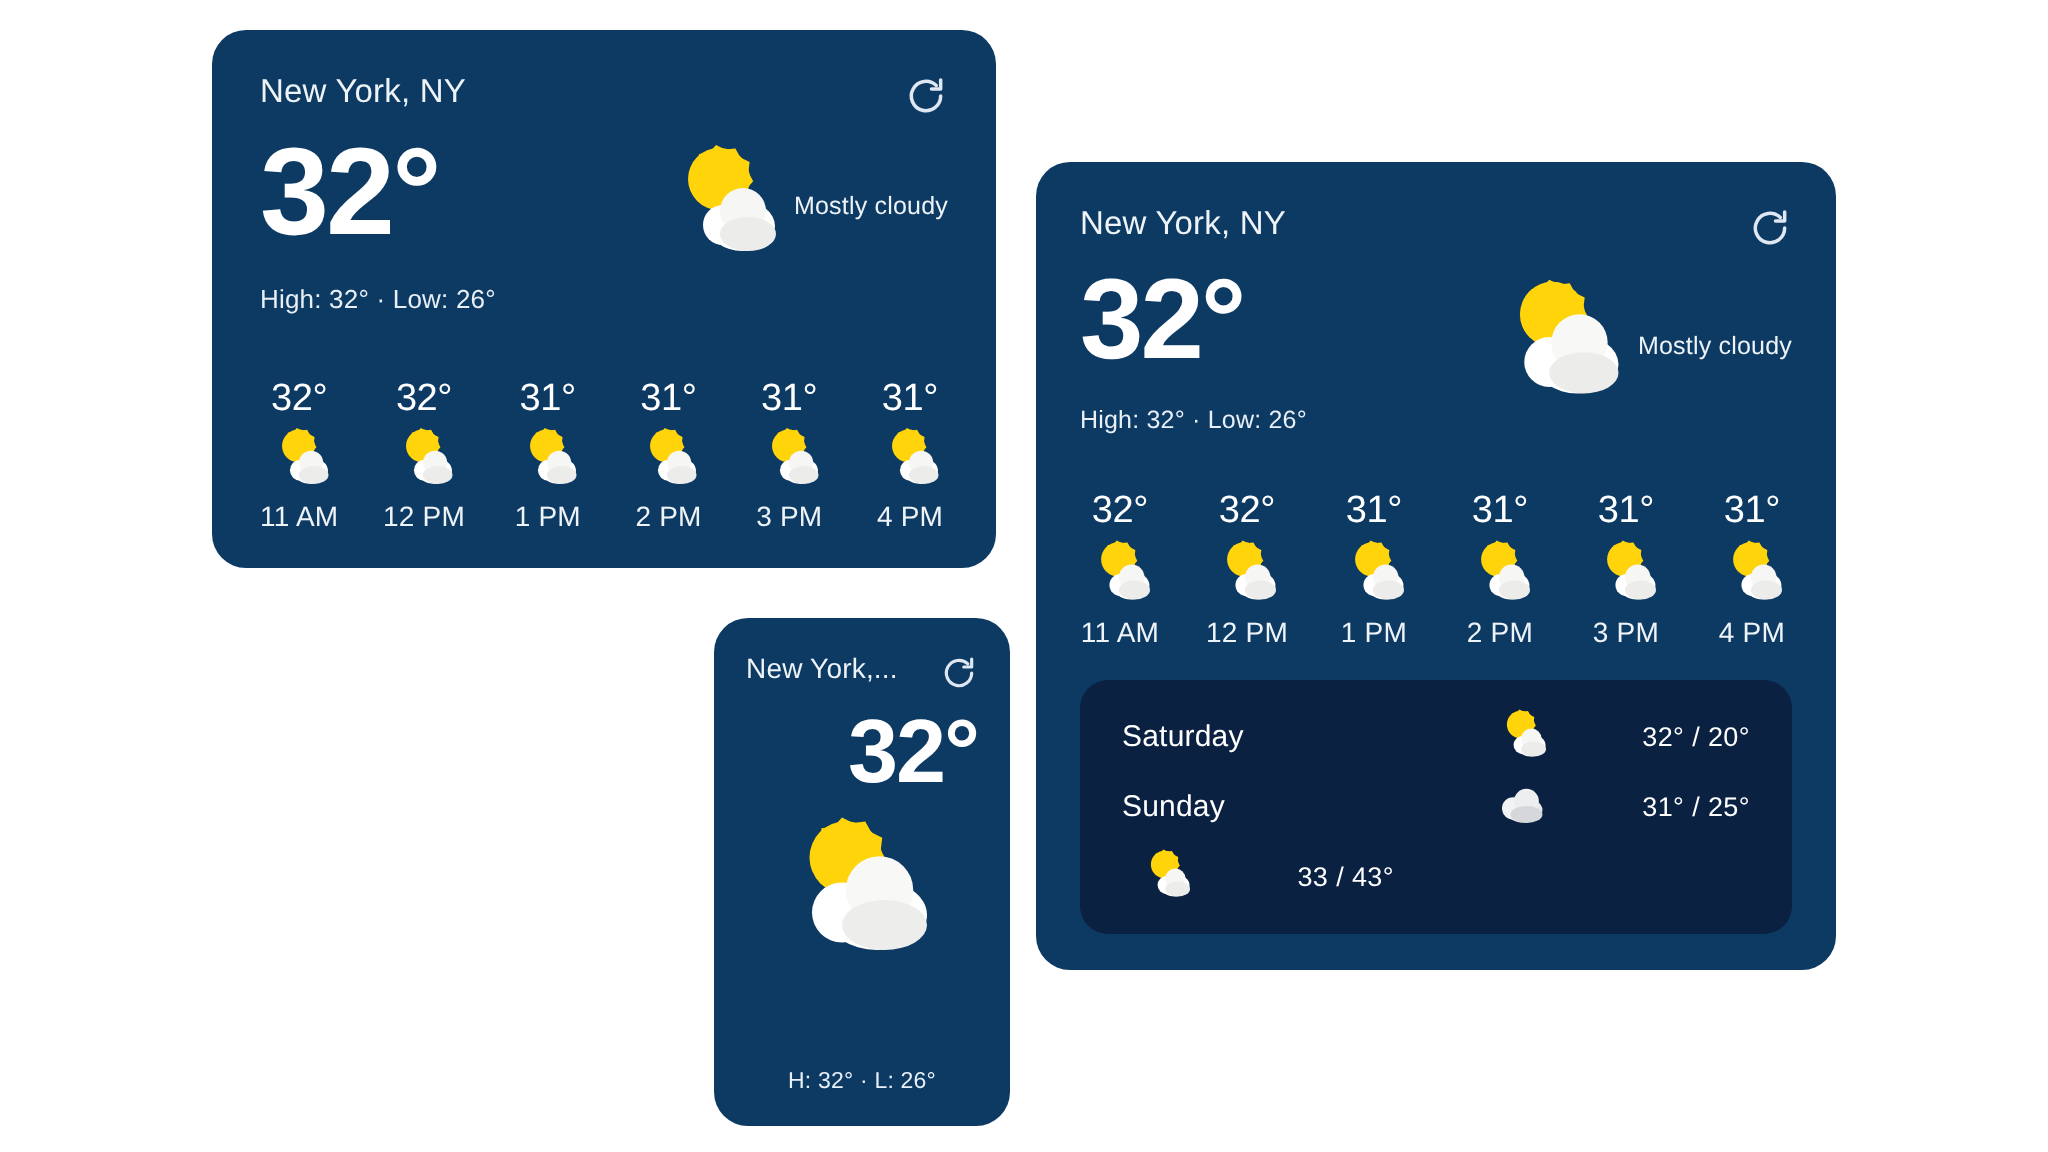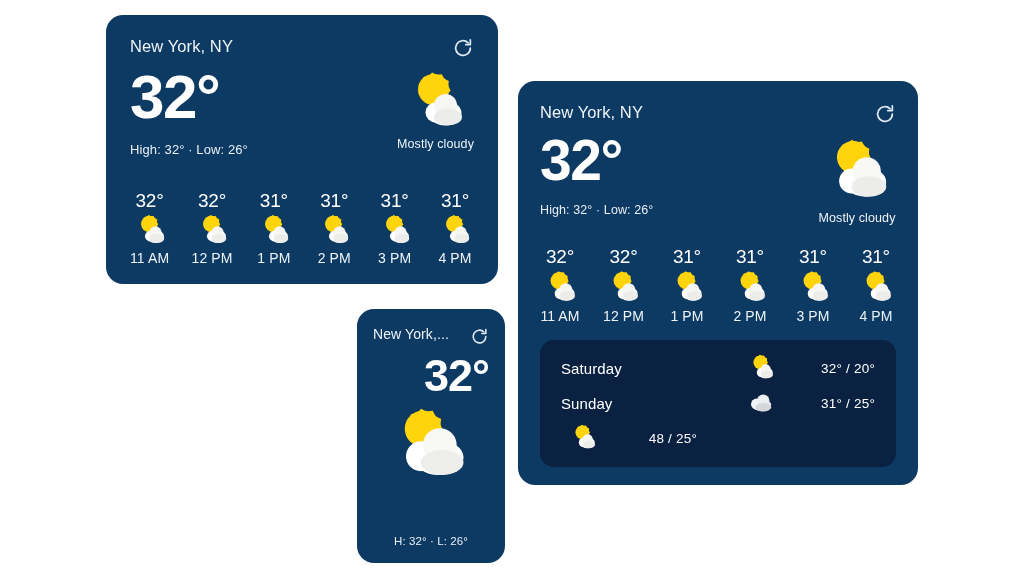--- a/index.html
+++ b/index.html
@@ -78,21 +78,21 @@
 
   .hilo {
     font-size: 13px;
     font-weight: 400;
     color: #e9eff6;
     letter-spacing: .1px;
   }
 
   .cond-block {
     display: flex;
-    flex-direction: column;
+    flex-direction: row;
     align-items: center;
   }
 
   .cond-label {
     font-size: 12.5px;
     color: #eef3f8;
     letter-spacing: .1px;
   }
 
   
@@ -534,19 +534,19 @@
             <svg width="32" height="29" viewBox="0 0 72 64">
               <path d="M33 5.5l4.6 2.3 5.1-.6 2.5 4.5 4.6 2.3-.6 5.1 2.4 4.5-3.4 3.9-.6 5.1-5.1.6-3.4 3.9-4.6-2.3-5.1.6-2.5-4.5-4.6-2.3.6-5.1-2.4-4.5 3.4-3.9.6-5.1 5.1-.6z" fill="#FFD40A"></path>
               <circle cx="34.5" cy="22.5" r="15.5" fill="#FFD40A"></circle>
               <ellipse cx="46" cy="46" rx="16.5" ry="12.5" fill="#ffffff"></ellipse>
               <circle cx="36.5" cy="45.5" r="10" fill="#ffffff"></circle>
               <circle cx="46.5" cy="38.5" r="11.5" fill="#f6f6f4"></circle>
               <ellipse cx="49" cy="50" rx="14" ry="8.5" fill="#ececea"></ellipse>
             </svg>
           </span>
         </div>
-        <div class="day-range">48 / 25°</div>
+        <div class="day-range">33 / 43°</div>
       </div>
 
     </div>
   </div>
 
 </div>
 
 </body></html>

